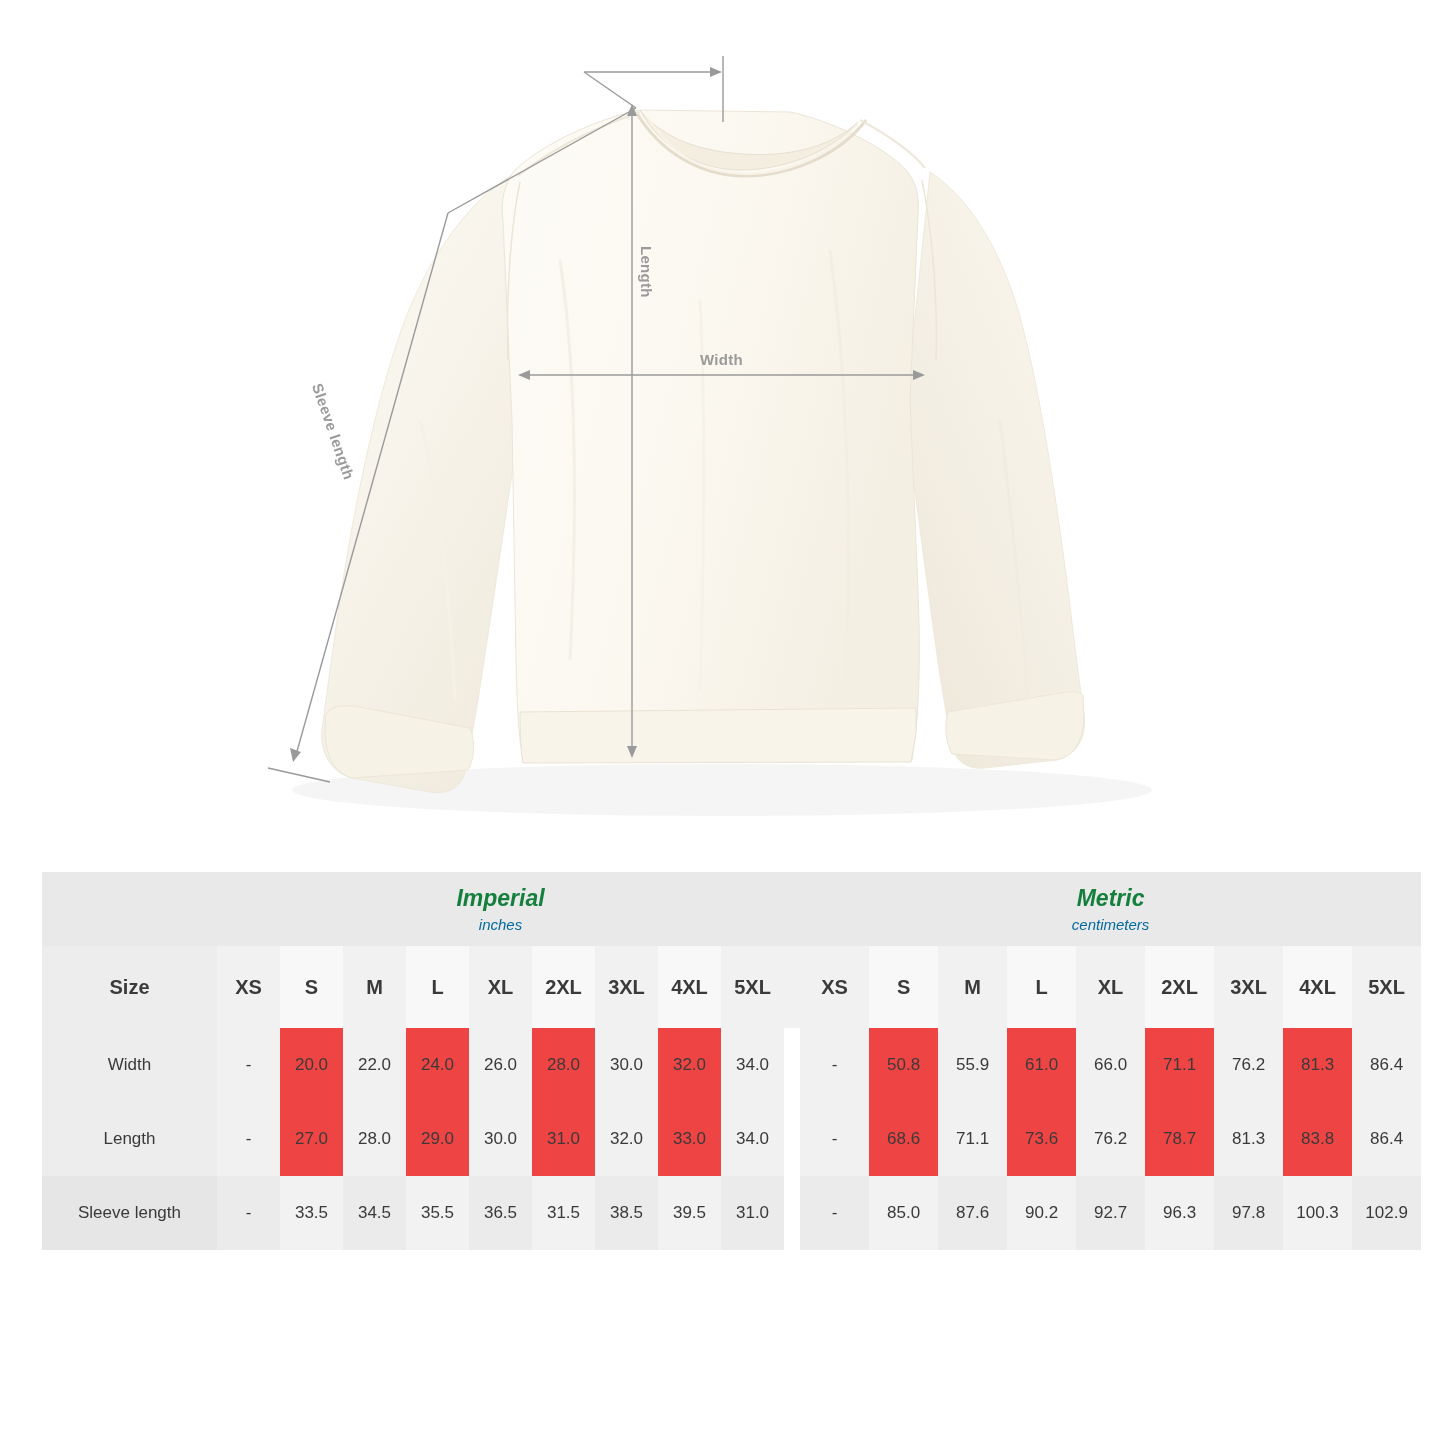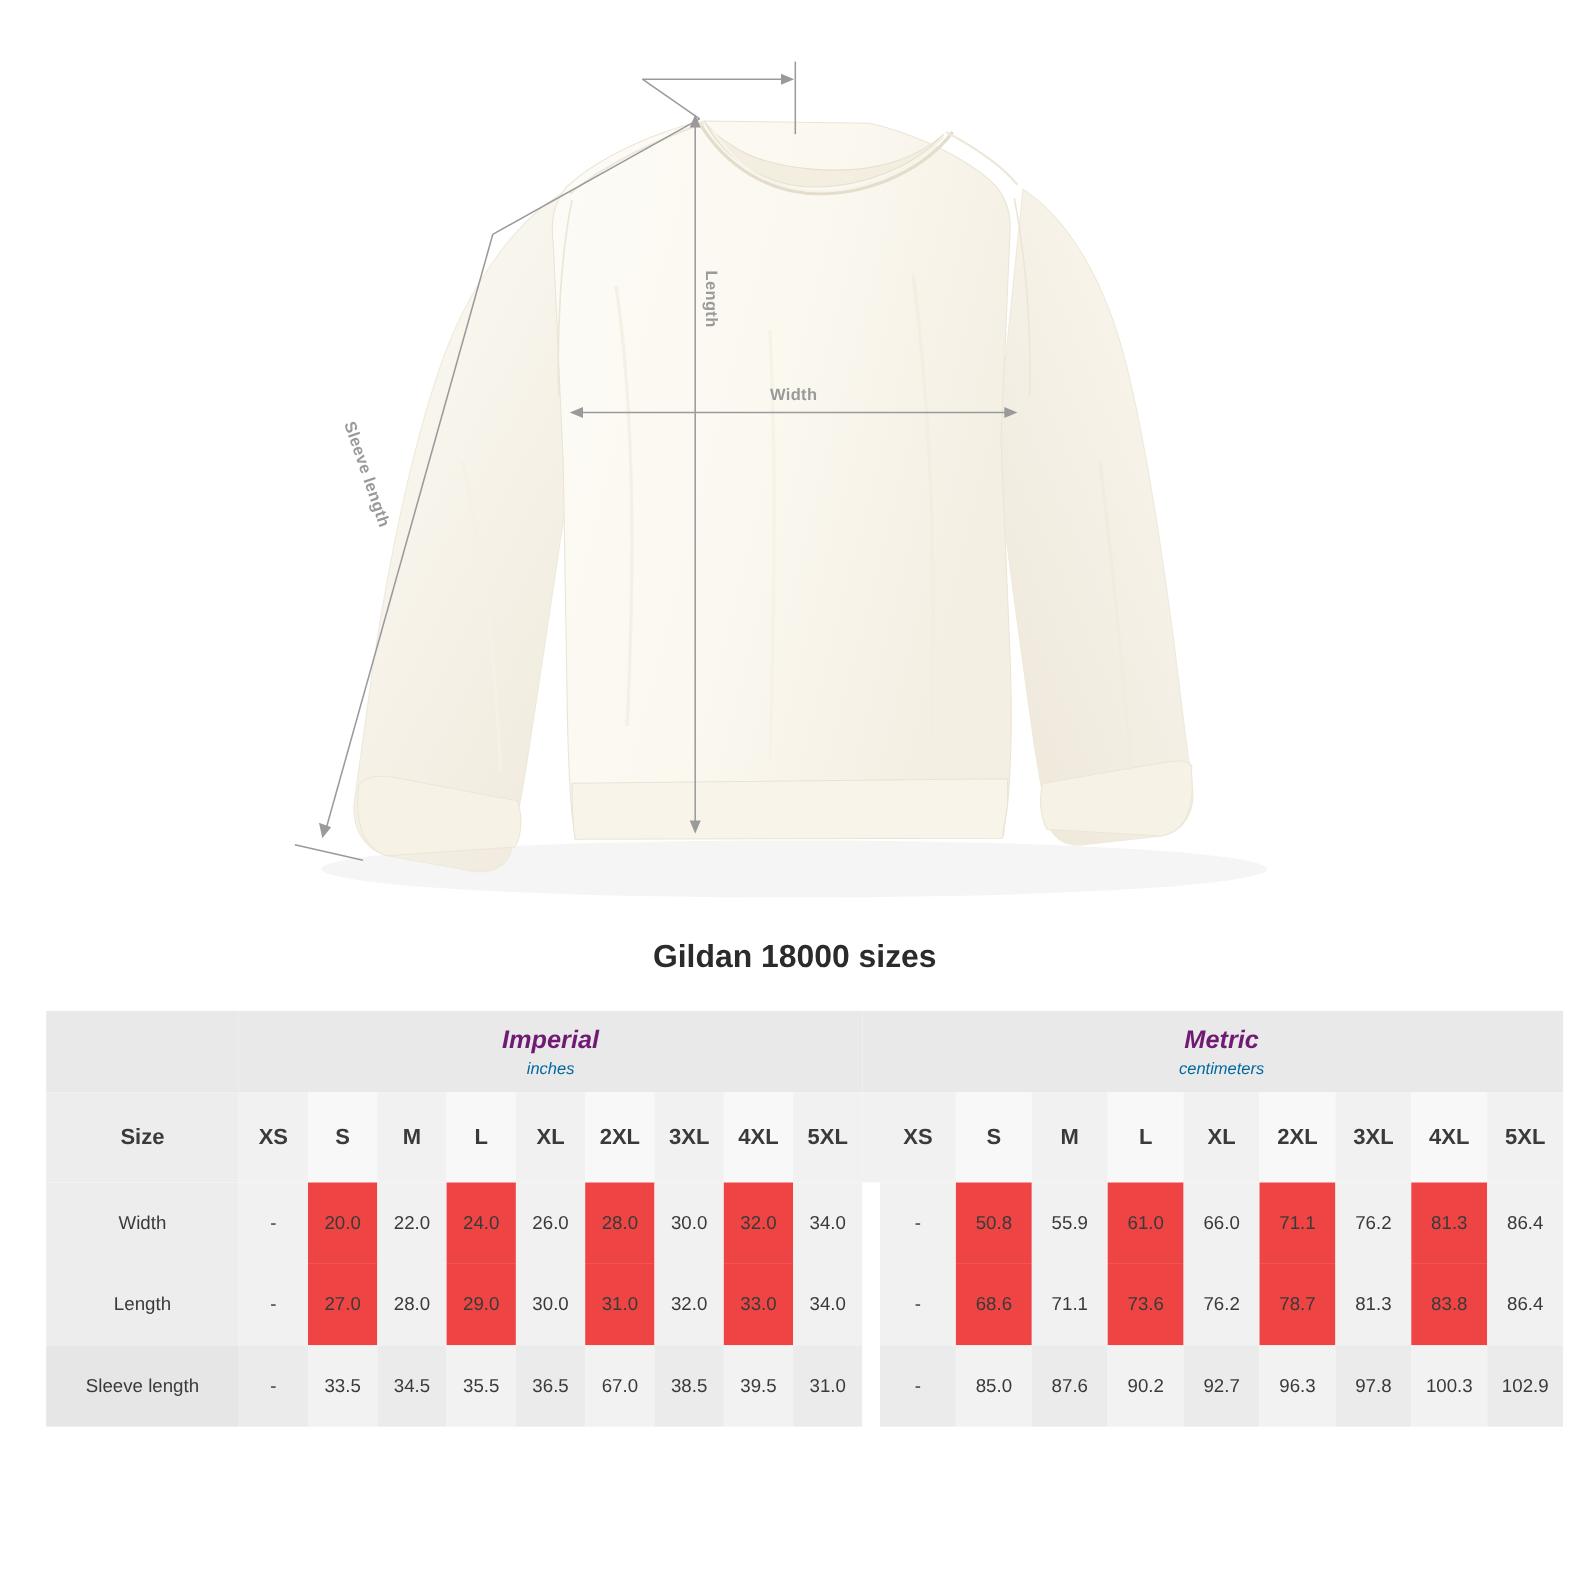--- a/index.html
+++ b/index.html
@@ -90,21 +90,21 @@
   }
   
   .unit-cell {
     background: #e9e9e9;
     height: 110px;
   }
   .unit-name {
     font-size: 23px;
     font-weight: bold;
     font-style: italic;
-    color: #701a75;
+    color: #15803d;
     line-height: 1.2;
   }
   .unit-sub {
     font-size: 15px;
     font-style: italic;
     color: #0369a1;
     margin-top: 4px;
   }
   .spacer-col {
     width: 16px;
@@ -256,21 +256,20 @@
     </svg>
 
     <div class="dim-label vertical" style="left:655px; top:246px;">Length</div>
 
     <div class="dim-label" style="left:700px; top:351px;">Width</div>
 
     <div class="dim-label sleeve" style="left:325px; top:381px;">Sleeve length</div>
   </div>
 
   <div class="title-block">
-    <h1 class="chart-title">Gildan 18000 sizes</h1>
   </div>
 
   <div class="table-wrap">
     <table class="size-table">
       <colgroup>
         <col style="width:175px">
         <col span="9" style="width:63px">
         <col style="width:16px">
         <col span="9" style="width:69px">
       </colgroup>
@@ -361,21 +360,21 @@
           <td class="datacell">86.4</td>
         </tr>
 
         <tr class="row-shade">
           <td class="rowlabel">Sleeve length</td>
           <td class="datacell">-</td>
           <td class="datacell alt">33.5</td>
           <td class="datacell">34.5</td>
           <td class="datacell alt">35.5</td>
           <td class="datacell">36.5</td>
-          <td class="datacell alt">67.0</td>
+          <td class="datacell alt">31.5</td>
           <td class="datacell">38.5</td>
           <td class="datacell alt">39.5</td>
           <td class="datacell">31.0</td>
           <td class="spacer-col"></td>
           <td class="datacell">-</td>
           <td class="datacell alt">85.0</td>
           <td class="datacell">87.6</td>
           <td class="datacell alt">90.2</td>
           <td class="datacell">92.7</td>
           <td class="datacell alt">96.3</td>

